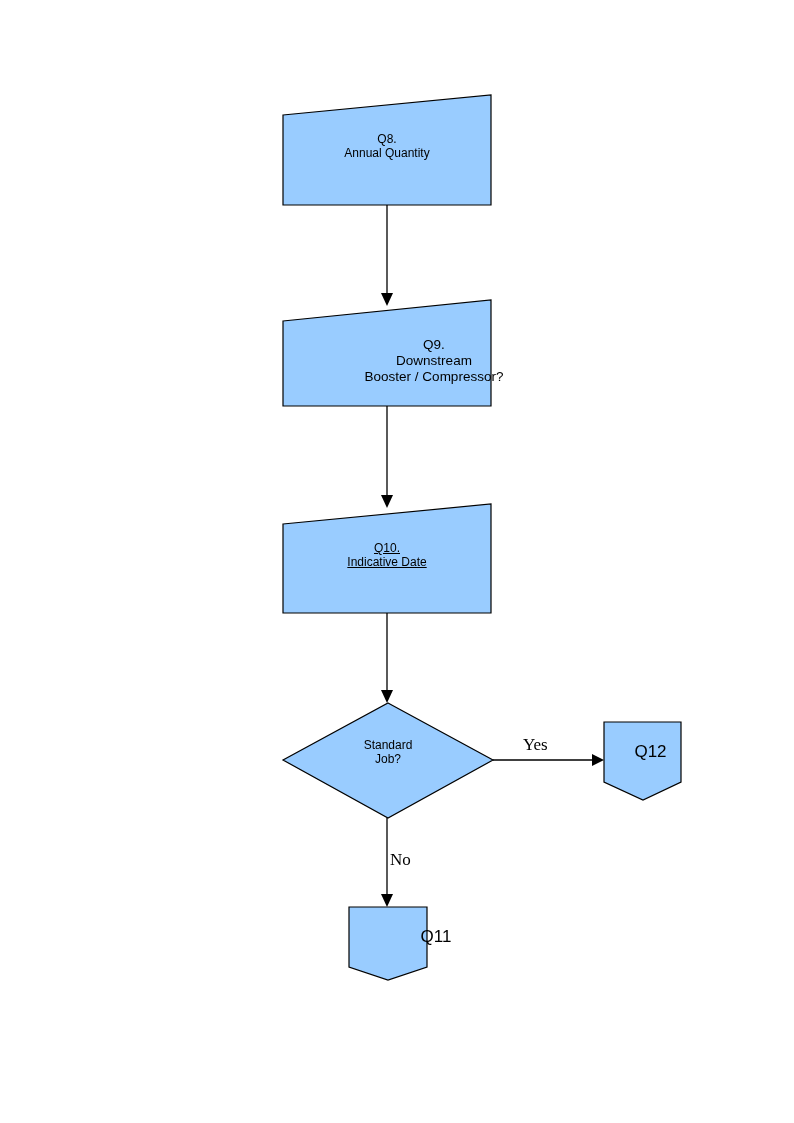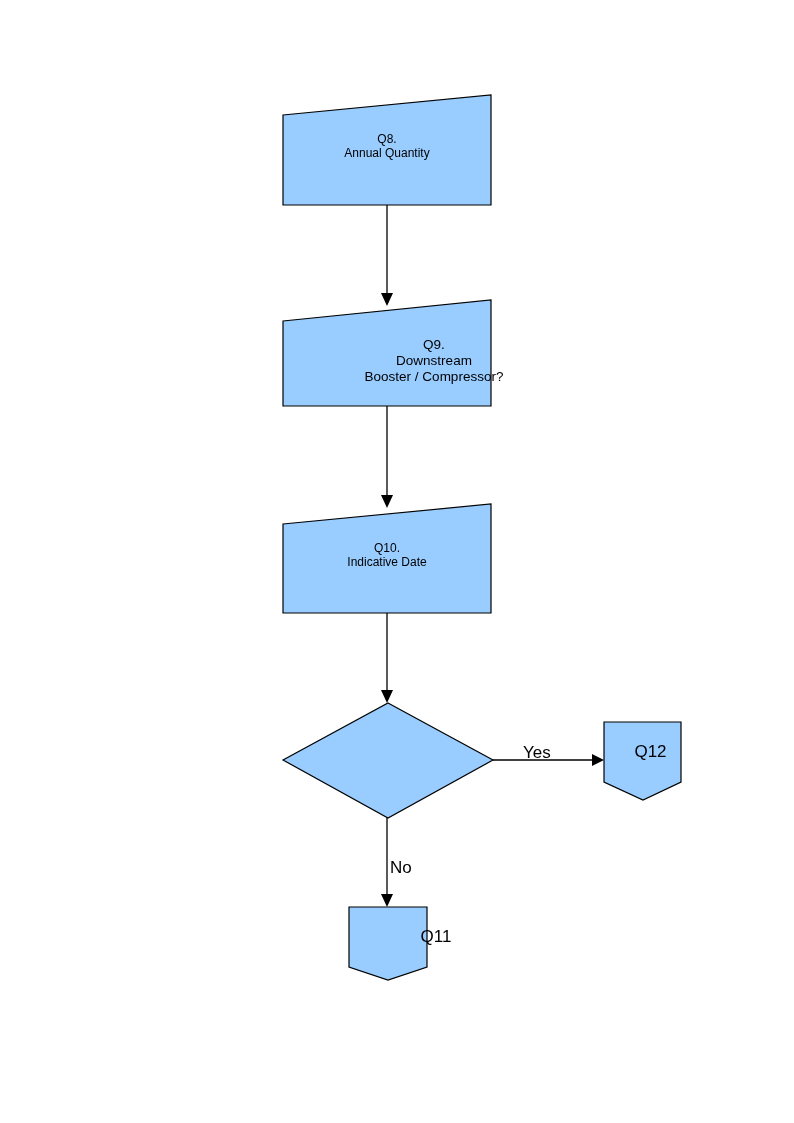--- a/index.html
+++ b/index.html
@@ -46,24 +46,23 @@
     line-height: 1.18;
     white-space: pre-line;
     pointer-events: none;
   }
   .lbl-big { font-size: 12px; }
   .lbl-small { font-size: 13.5px; }
   .lbl-term { font-size: 17px; padding-left: 8px; }
   .edge-label {
     position: absolute;
     color: #000000;
-    font-family: Liberation Sans, sans-serif;
+    font-family: Liberation Serif, serif;
     font-size: 17px;
     white-space: nowrap;
-    margin-top: 8px;
   }
 </style>
 </head>
 <body>
 
 <div id="canvas">
 
   <svg id="flow-svg" viewBox="0 0 794 1123">
 
     <polygon class="node-shape" points="283,115 491,95 491,205 283,205"></polygon>
@@ -95,23 +94,25 @@
 
   </svg>
 
   <div class="node-label lbl-big" style="left:283px; top:132px; width:208px;">Q8.
 Annual Quantity</div>
 
   <div class="node-label lbl-small" style="left:283px; top:337px; width:208px;margin-left:47px;">Q9.
 Downstream
 Booster / Compressor?</div>
 
-  <div class="node-label lbl-big" style="left:283px; top:541px; width:208px;">Q10.
+  <div class="node-label lbl-big" style="left:283px; top:541px; width:208px;text-decoration:underline;">Q10.
 Indicative Date</div>
 
+  <div class="node-label lbl-big" style="left:303px; top:738px; width:170px;">Standard
+Job?</div>
 
   <div class="node-label lbl-term" style="left:604px; top:742px; width:77px;">Q12</div>
 
   <div class="node-label lbl-term" style="left:349px; top:927px; width:78px;margin-left:40px;">Q11</div>
 
   <div class="edge-label" style="left:523px; top:735px;">Yes</div>
 
   <div class="edge-label" style="left:390px; top:850px;text-align:right;">No</div>
 
 </div>

